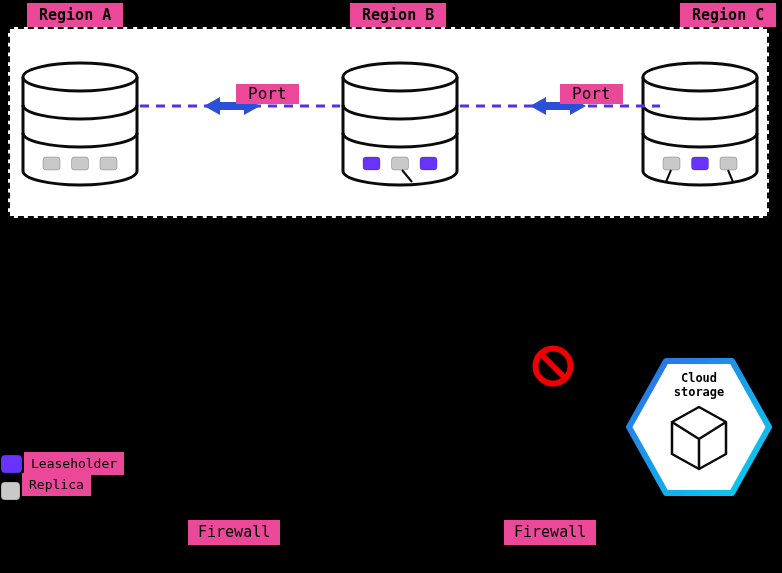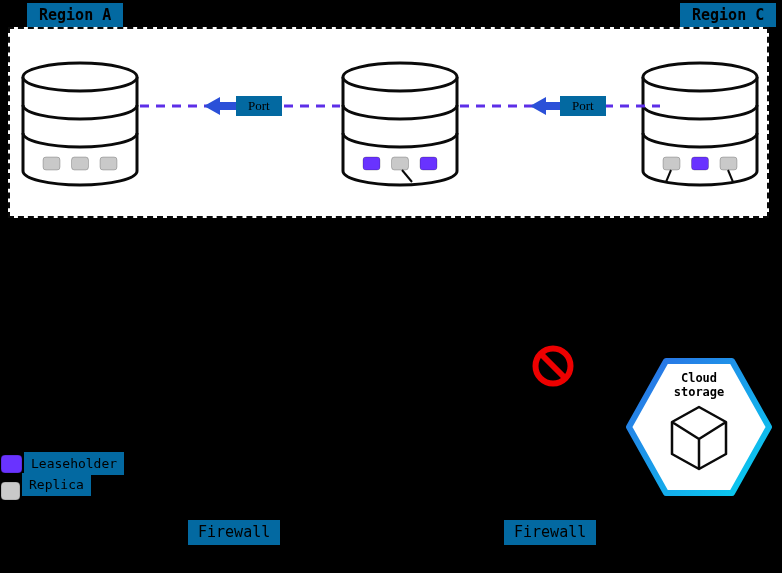--- a/index.html
+++ b/index.html
@@ -7,45 +7,44 @@
   body {
     position: relative;
     background: #000000;
     overflow: hidden;
     font-family: "DejaVu Sans Mono", "Liberation Mono", monospace;
     color: #000;
   }
   .abs { position: absolute; }
   .whitebox {
     position: absolute;
-    background: #0369a1;
+    background: #ec4899;
     color: #000000;
     white-space: nowrap;
     display: inline-block;
   }
   .cluster-box {
     left: 8px; top: 27px;
     width: 761px; height: 191px;
     background: #ffffff;
     border: 2px dashed #0a0a0a;
   }
   .region-label {
     top: 3px;
     padding: 3px 12px;
     font-size: 15px;
     font-weight: 700;
     line-height: 18px;
   }
   .port-label {
-    top: 96px;
+    top: 84px;
     padding: 2px 12px;
-    font-size: 13px;
+    font-size: 16px;
     line-height: 16px;
     z-index: 5;
-    font-family: Liberation Serif, serif;
   }
   .firewall-label {
     top: 520px;
     padding: 4px 10px;
     font-size: 15px;
     line-height: 17px;
   }
   .legend-label {
     padding: 3px 7px;
     font-size: 13px;
@@ -69,20 +68,21 @@
   .cube { fill: none; stroke: #0a0a0a; stroke-width: 2.5; stroke-linejoin: round; }
 </style>
 </head>
 <body>
 
 <div class="abs" style="left:0;top:0;width:782px;height:573px;">
 
   <div class="abs cluster-box"></div>
 
   <div class="whitebox region-label" style="left:27px;">Region A</div>
+  <div class="whitebox region-label" style="left:350px;">Region B</div>
   <div class="whitebox region-label" style="left:652px;margin-left:28px;">Region C</div>
 
   <svg class="abs" style="left:20px;top:60px;" width="120" height="128" viewBox="0 0 120 128">
     <path class="db-body" d="M3,17 L3,111 A57,14 0 0 0 117,111 L117,17"></path>
     <path class="db-arc" d="M3,45 A57,14 0 0 0 117,45"></path>
     <path class="db-arc" d="M3,73 A57,14 0 0 0 117,73"></path>
     <ellipse class="db-top" cx="60" cy="17" rx="57" ry="14"></ellipse>
     <rect class="slot" x="23" y="97" width="17" height="13" rx="3" fill="#c9c9c9"></rect>
     <rect class="slot" x="51.5" y="97" width="17" height="13" rx="3" fill="#c9c9c9"></rect>
     <rect class="slot" x="80" y="97" width="17" height="13" rx="3" fill="#c9c9c9"></rect>

